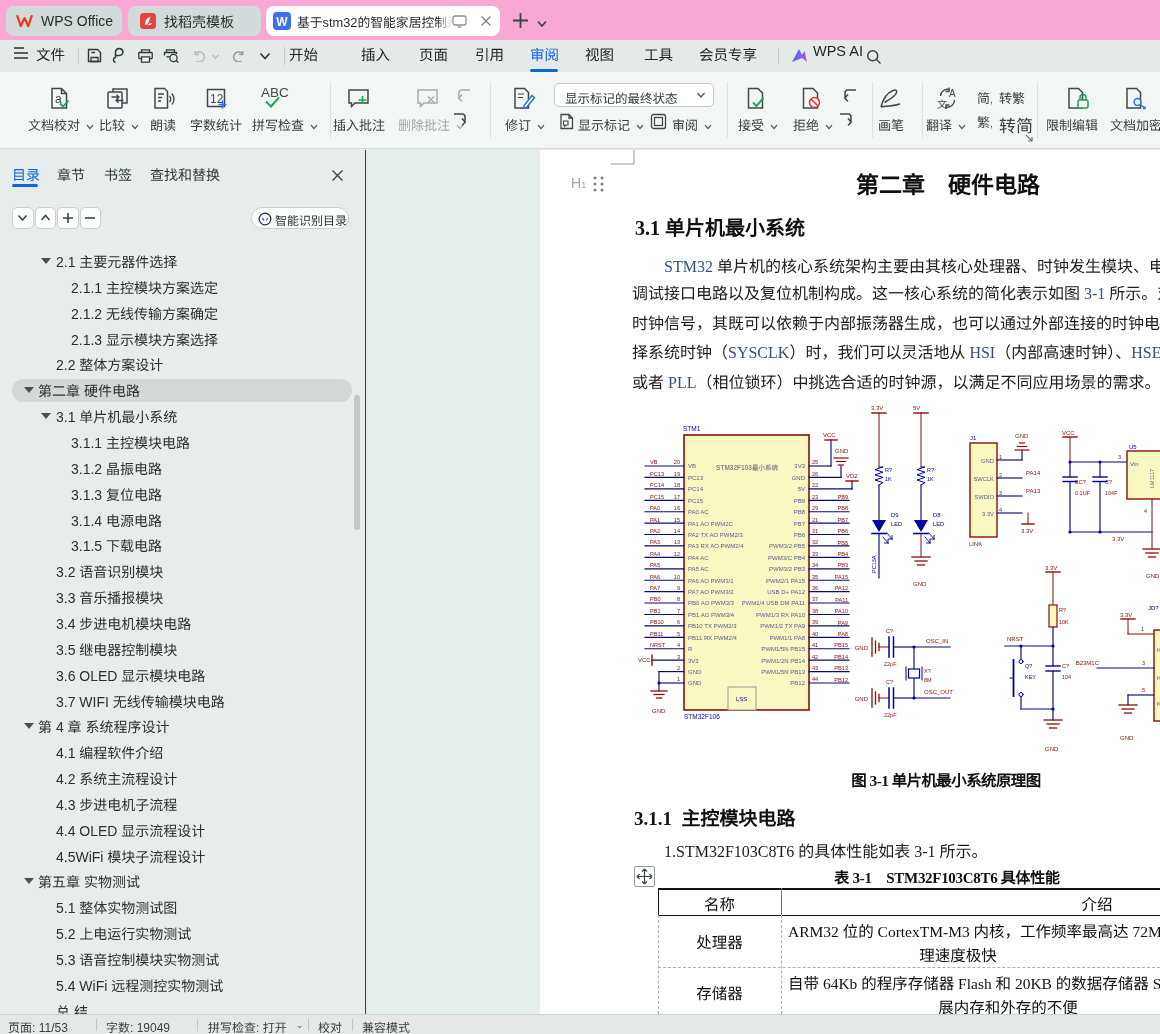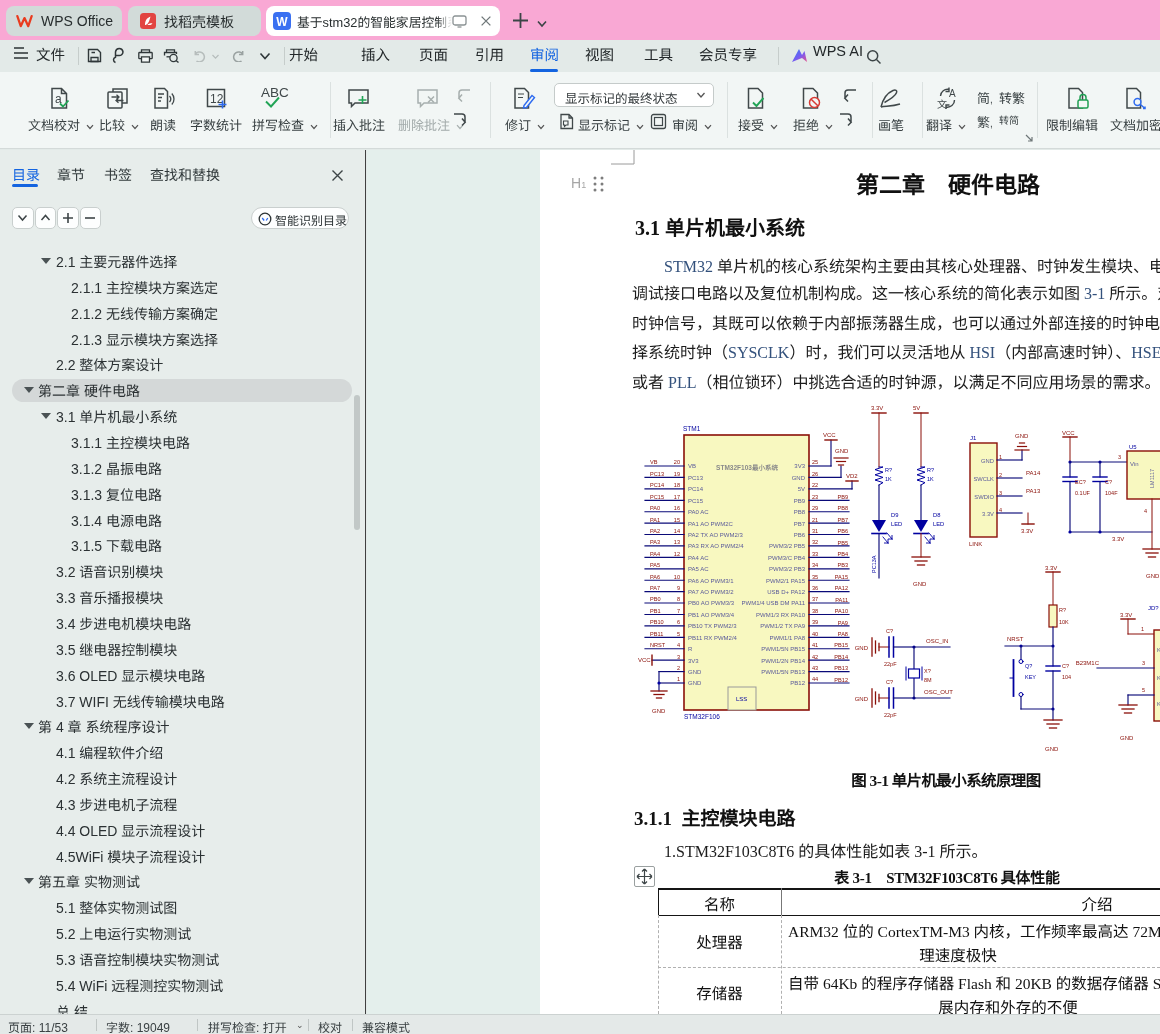--- a/index.html
+++ b/index.html
@@ -263,21 +263,21 @@
     <path d="M4.5 9 A7 7 0 0 1 13 2.5 M18.5 13 A7 7 0 0 1 10 20 M13 0.5 L13 4.5 L9.5 4.5 M10 22 L10 18 L13.5 18" fill="none" stroke="#40484a" stroke-width="1.4"></path>
     <text x="13" y="10" font-size="10" fill="#40484a" font-family="Liberation Sans">A</text>
     <text x="1" y="21" font-size="10" fill="#40484a" font-family="Liberation Sans">文</text>
   </svg>
   <span class="abs rlabel" style="left:926px;">翻译 <svg width="8" height="6" viewBox="0 0 8 6" style="margin-left:2px;">
         <path d="M1 1.2 L4 4.5 L7 1.2" stroke="#555" stroke-width="1.2" fill="none"></path>
       </svg></span>
   <span class="abs" style="left:977px;top:16px;font-size:13px;color:#40484a;">简<span style="font-size:10px;">,</span></span>
   <span class="abs" style="left:999px;top:16px;font-size:13px;color:#394143;">转繁</span>
   <span class="abs" style="left:977px;top:40px;font-size:13px;color:#40484a;">繁<span style="font-size:10px;">,</span></span>
-  <span class="abs" style="left:999px;top:40px;font-size:10px;color:#394143;">转简</span>
+  <span class="abs" style="left:999px;top:40px;font-size:17px;color:#394143;">转简</span>
   <span class="abs rsep" style="left:1037px;"></span>
 
   <svg class="abs" style="left:1066px;top:15px;" width="24" height="23" viewBox="0 0 24 23">
     <path d="M3 1.5 L12.5 1.5 L16.5 5.5 L16.5 21 L3 21 Z" fill="none" stroke="#40484a" stroke-width="1.5"></path>
     <rect x="12" y="13" width="10" height="8" rx="1.5" fill="#f2f6f5" stroke="#1f9e52" stroke-width="1.5"></rect>
     <path d="M14 13 L14 10.5 A3 3 0 0 1 20 10.5 L20 13" fill="none" stroke="#1f9e52" stroke-width="1.5"></path>
   </svg>
   <span class="abs rlabel" style="left:1046px;">限制编辑</span>
   <svg class="abs" style="left:1124px;top:15px;" width="24" height="23" viewBox="0 0 24 23">
     <path d="M3 1.5 L12.5 1.5 L16.5 5.5 L16.5 21 L3 21 Z" fill="none" stroke="#40484a" stroke-width="1.5"></path>

